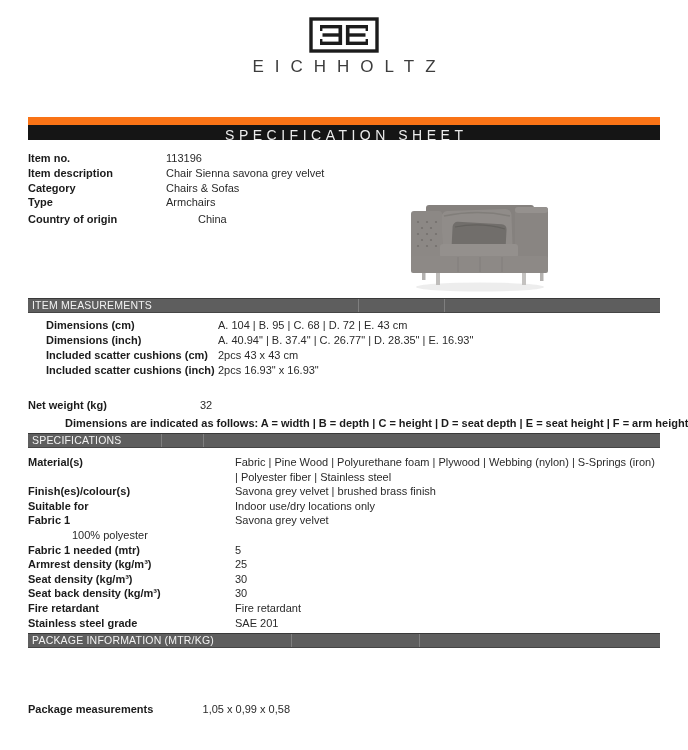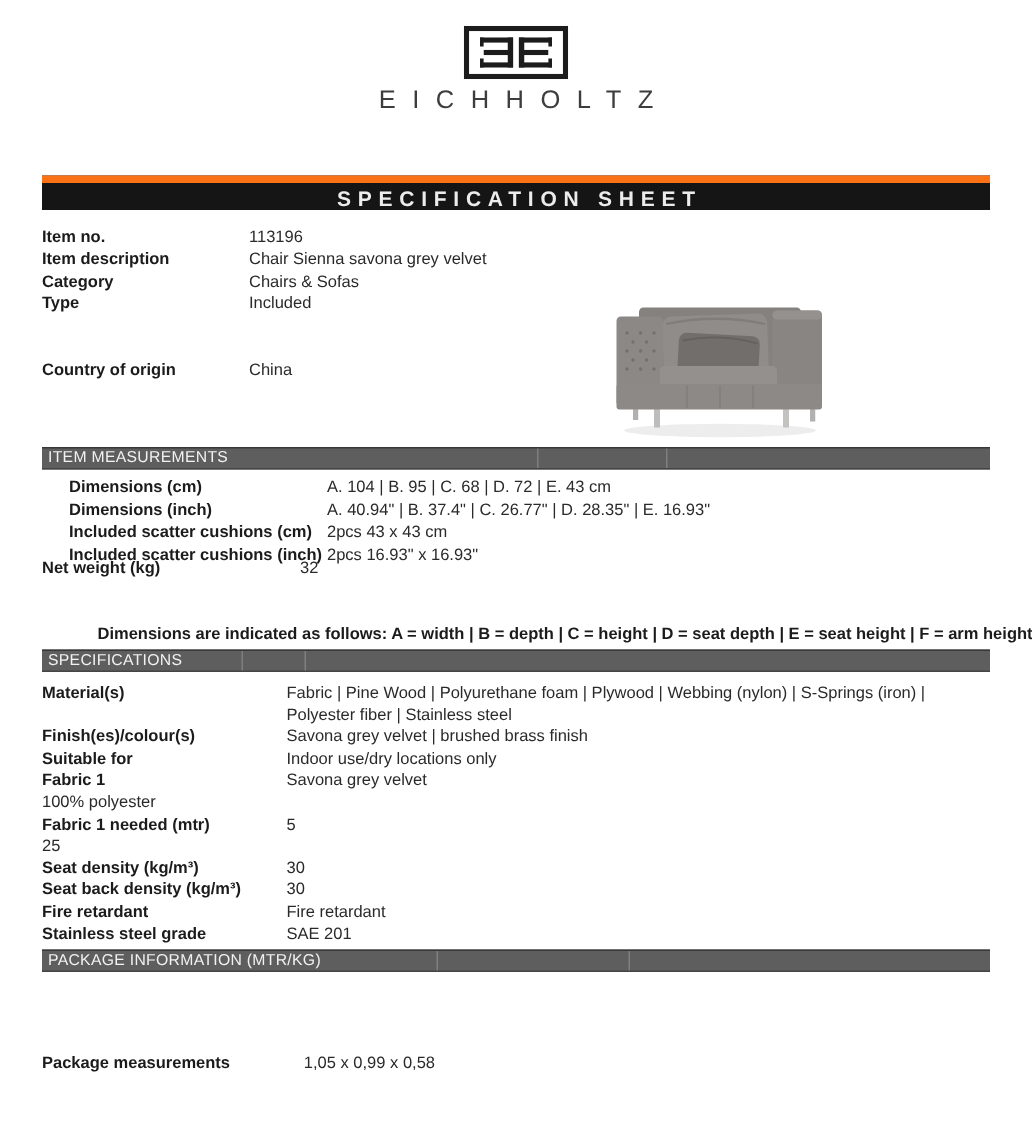--- a/index.html
+++ b/index.html
@@ -6,60 +6,60 @@
   body{font-family:"Liberation Sans",sans-serif;color:#1f1f1f;}
   .page{position:relative;width:688px;height:750px;background:#ffffff;overflow:hidden;}
 
   
   .logo-wrap{position:absolute;left:0;top:17px;width:688px;text-align:center;}
   .brand-name{position:absolute;left:0;top:57px;width:688px;text-align:center;
     font-size:17px;letter-spacing:11px;text-indent:11px;color:#3d3d3d;font-weight:400;}
 
   
   .title-bar{position:absolute;left:28px;top:117px;width:632px;height:23px;
-    background:#151515;border-top:5px solid #f97316;box-sizing:border-box;
-    color:#ececec;font-size:14px;font-weight:700;letter-spacing:4.5px;text-indent:4.5px;
+    background:#151515;border-top:8px solid #f97316;box-sizing:border-box;
+    color:#ececec;font-size:14px;font-weight:400;letter-spacing:4.5px;text-indent:4.5px;
     text-align:center;line-height:21px;}
 
   
   .row{display:flex;line-height:14.8px;font-size:11px;}
   .lbl{font-weight:700;color:#1b1b1b;flex-shrink:0;}
   .val{font-weight:400;color:#2a2a2a;}
 
   .item-details{position:absolute;left:28px;top:151px;width:370px;}
   .item-details .lbl{width:138px;}
-  .origin-row{margin-top:30px;}
+  .origin-row{margin-top:2px;gap:32px;}
 
   
   .product-image{position:absolute;left:400px;top:186px;width:158px;height:108px;}
 
   
   .section-bar{position:absolute;left:28px;width:632px;height:15px;background:#5e5e5e;
     border-top:1px solid #393939;border-bottom:1px solid #454545;box-sizing:border-box;
     color:#f2f2f2;font-size:10.5px;line-height:13px;padding-left:4px;letter-spacing:.2px;}
   .bar-div{position:absolute;top:0;bottom:0;width:1px;background:#9a9a9a;opacity:.55;}
 
   .meas-bar{top:298px;}
   .spec-bar{top:433px;}
   .pkg-bar{top:633px;}
 
   .measurements{position:absolute;left:28px;top:318px;width:632px;}
   .measurements .row{line-height:15px;}
   .measurements .lbl{width:172px;margin-left:18px;}
 
-  .net-weight{position:absolute;left:28px;top:372px;width:632px;}
+  .net-weight{position:absolute;left:28px;top:398px;width:632px;}
   .net-weight .lbl{width:172px;}
 
   .dim-note{position:absolute;left:28px;top:416px;width:640px;
     font-size:11px;font-weight:700;color:#1b1b1b;line-height:14px;margin-left:37px;}
 
   .specs{position:absolute;left:28px;top:455px;width:632px;}
   .specs .row{line-height:14.6px;}
   .specs .lbl{width:163px;}
-  .specs .val{width:469px;}
+  .specs .val{width:469px;margin-left:44px;}
 
   .package{position:absolute;left:28px;top:654px;width:632px;}
   .package .row{line-height:14.6px;margin-top:48px;}
   .package .lbl{width:170px;}
   .package .val{width:92px;text-align:right;}
 </style>
 </head>
 <body>
 
 <div class="page">
@@ -99,21 +99,21 @@
     <div class="row">
       <span class="lbl">Item description</span>
       <span class="val">Chair Sienna savona grey velvet</span>
     </div>
     <div class="row">
       <span class="lbl">Category</span>
       <span class="val">Chairs &amp; Sofas</span>
     </div>
     <div class="row">
       <span class="lbl">Type</span>
-      <span class="val">Included</span>
+      <span class="val">Armchairs</span>
     </div>
     <div class="row origin-row">
       <span class="lbl">Country of origin</span>
       <span class="val">China</span>
     </div>
   </div>
 
   <div class="product-image">
     <svg width="158" height="108" viewBox="0 0 158 108">
       <ellipse cx="80" cy="101" rx="64" ry="4.5" fill="#000000" opacity="0.07"></ellipse>
@@ -217,20 +217,21 @@
       <span class="val">Savona grey velvet</span>
     </div>
     <div class="row">
       <span class="val">100% polyester</span>
     </div>
     <div class="row">
       <span class="lbl">Fabric 1 needed (mtr)</span>
       <span class="val">5</span>
     </div>
     <div class="row">
+      <span class="lbl">Armrest density (kg/m³)</span>
       <span class="val">25</span>
     </div>
     <div class="row">
       <span class="lbl">Seat density (kg/m³)</span>
       <span class="val">30</span>
     </div>
     <div class="row">
       <span class="lbl">Seat back density (kg/m³)</span>
       <span class="val">30</span>
     </div>

